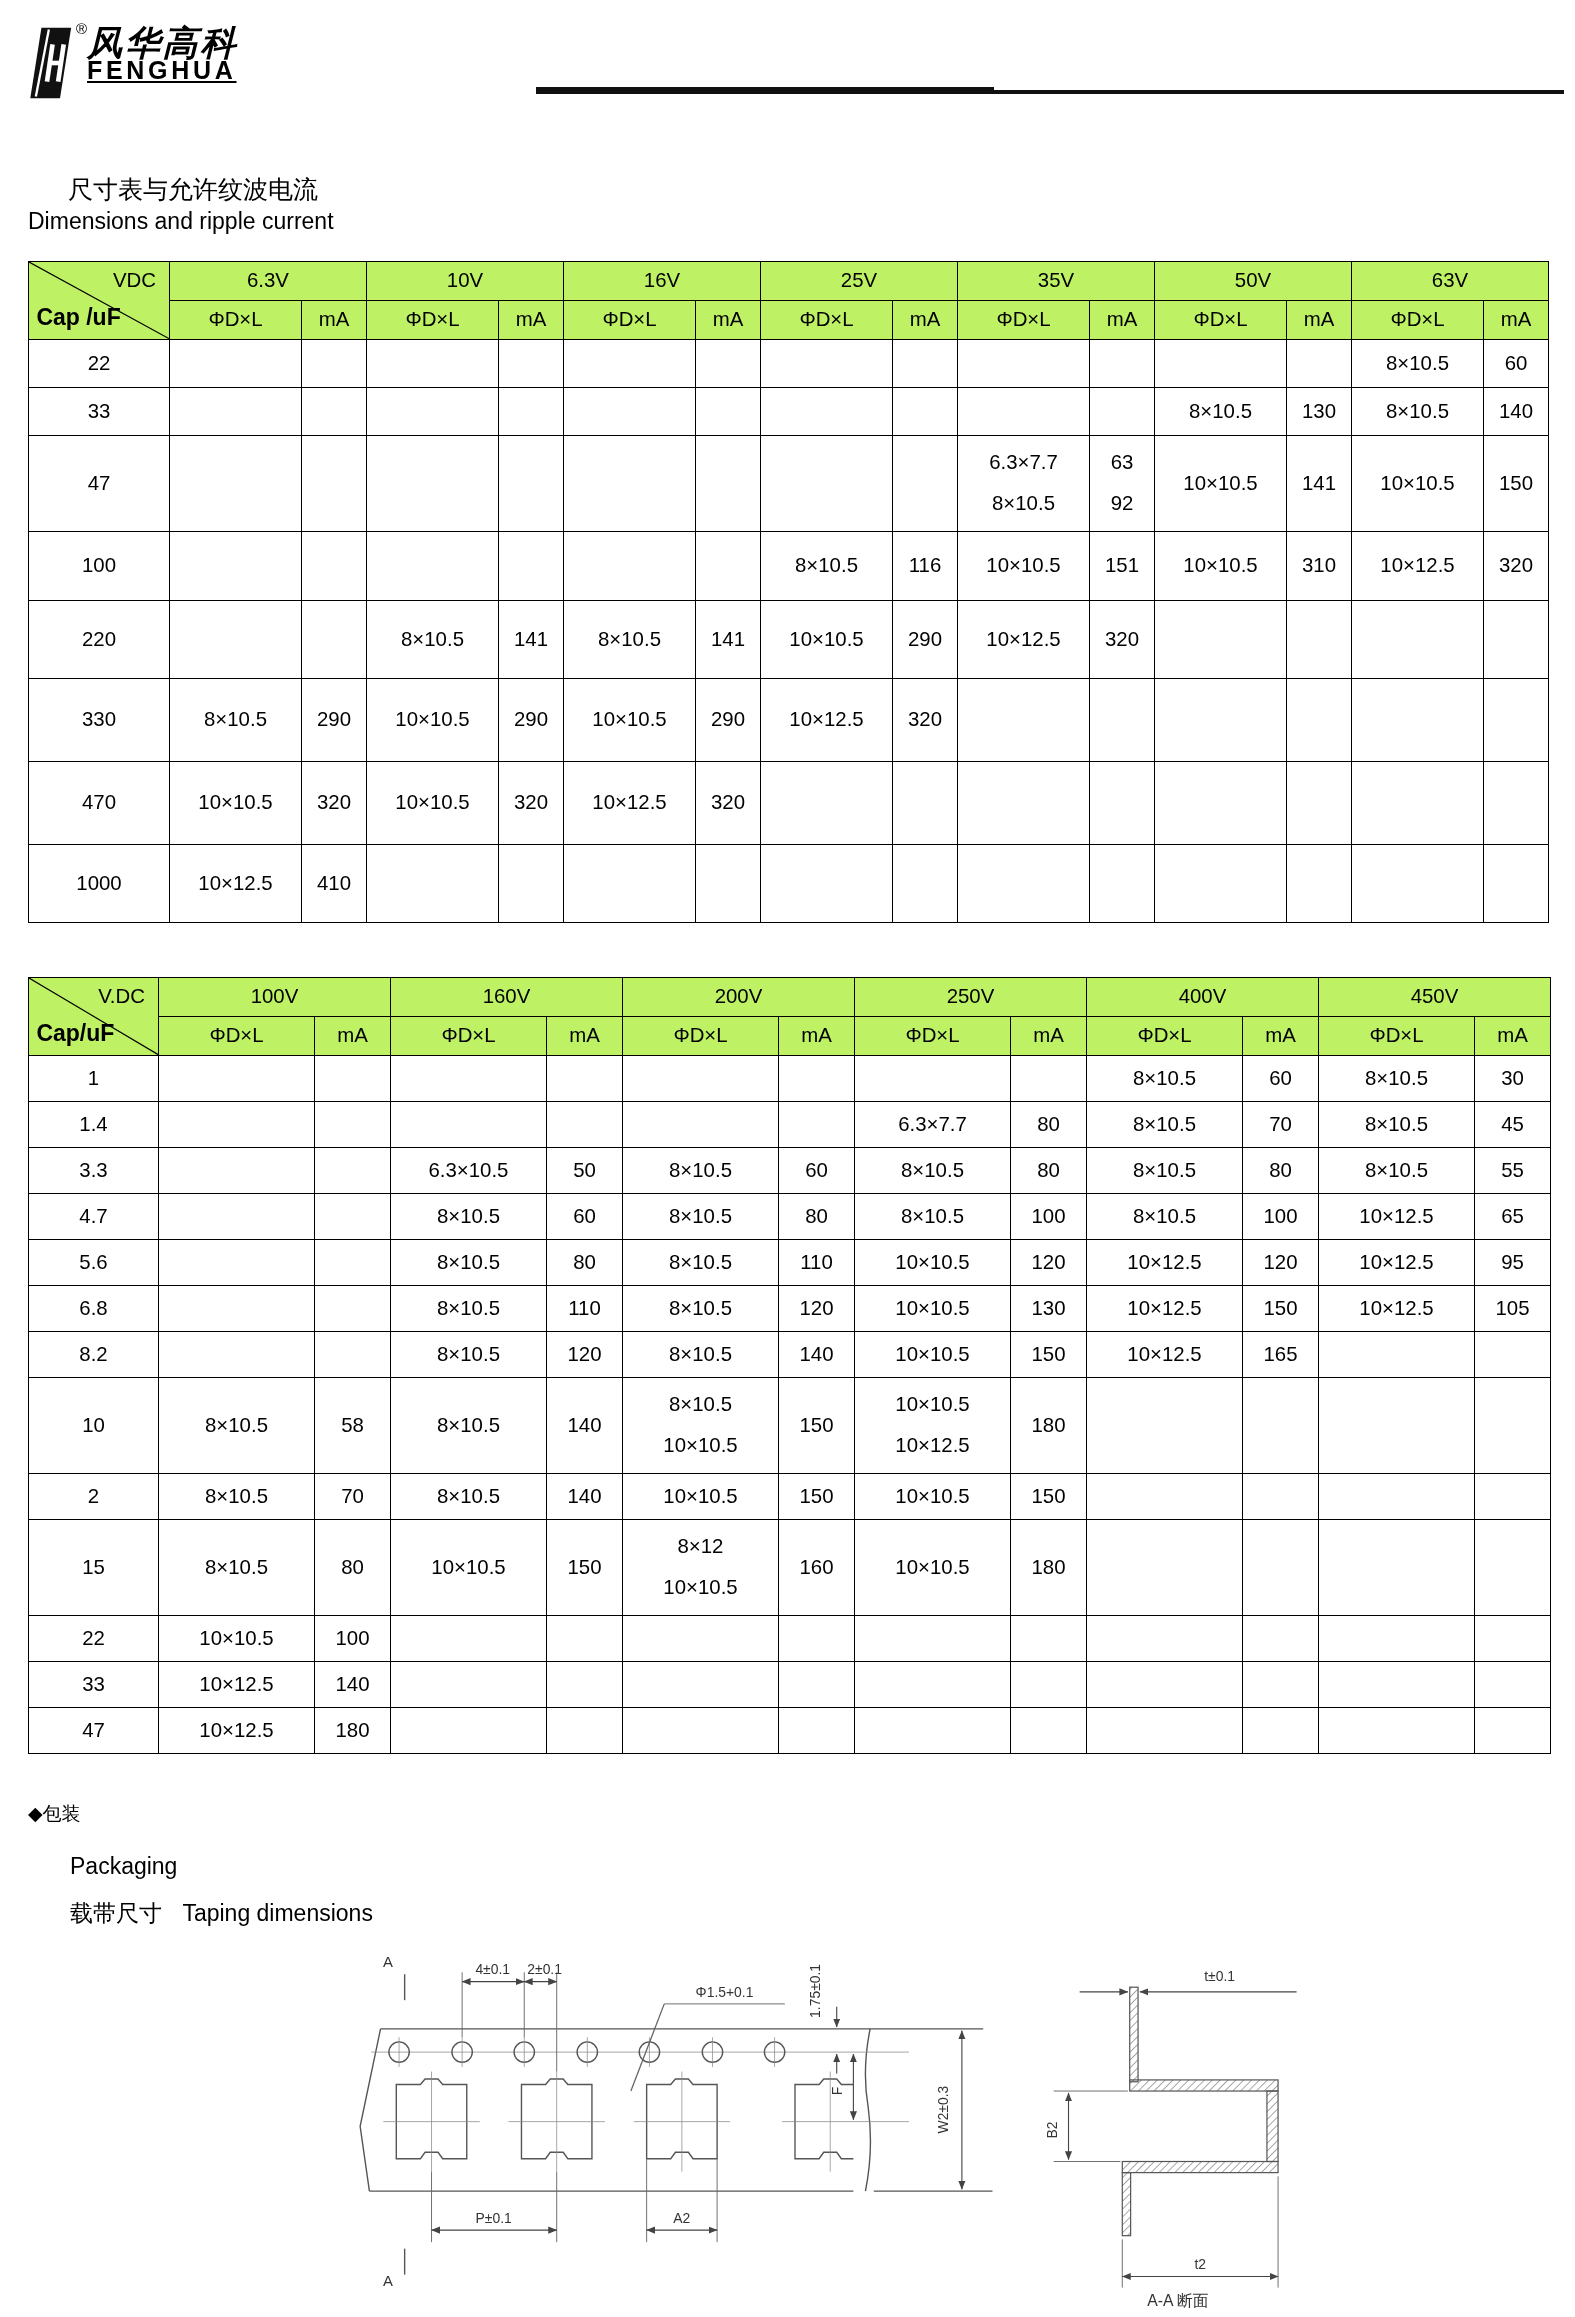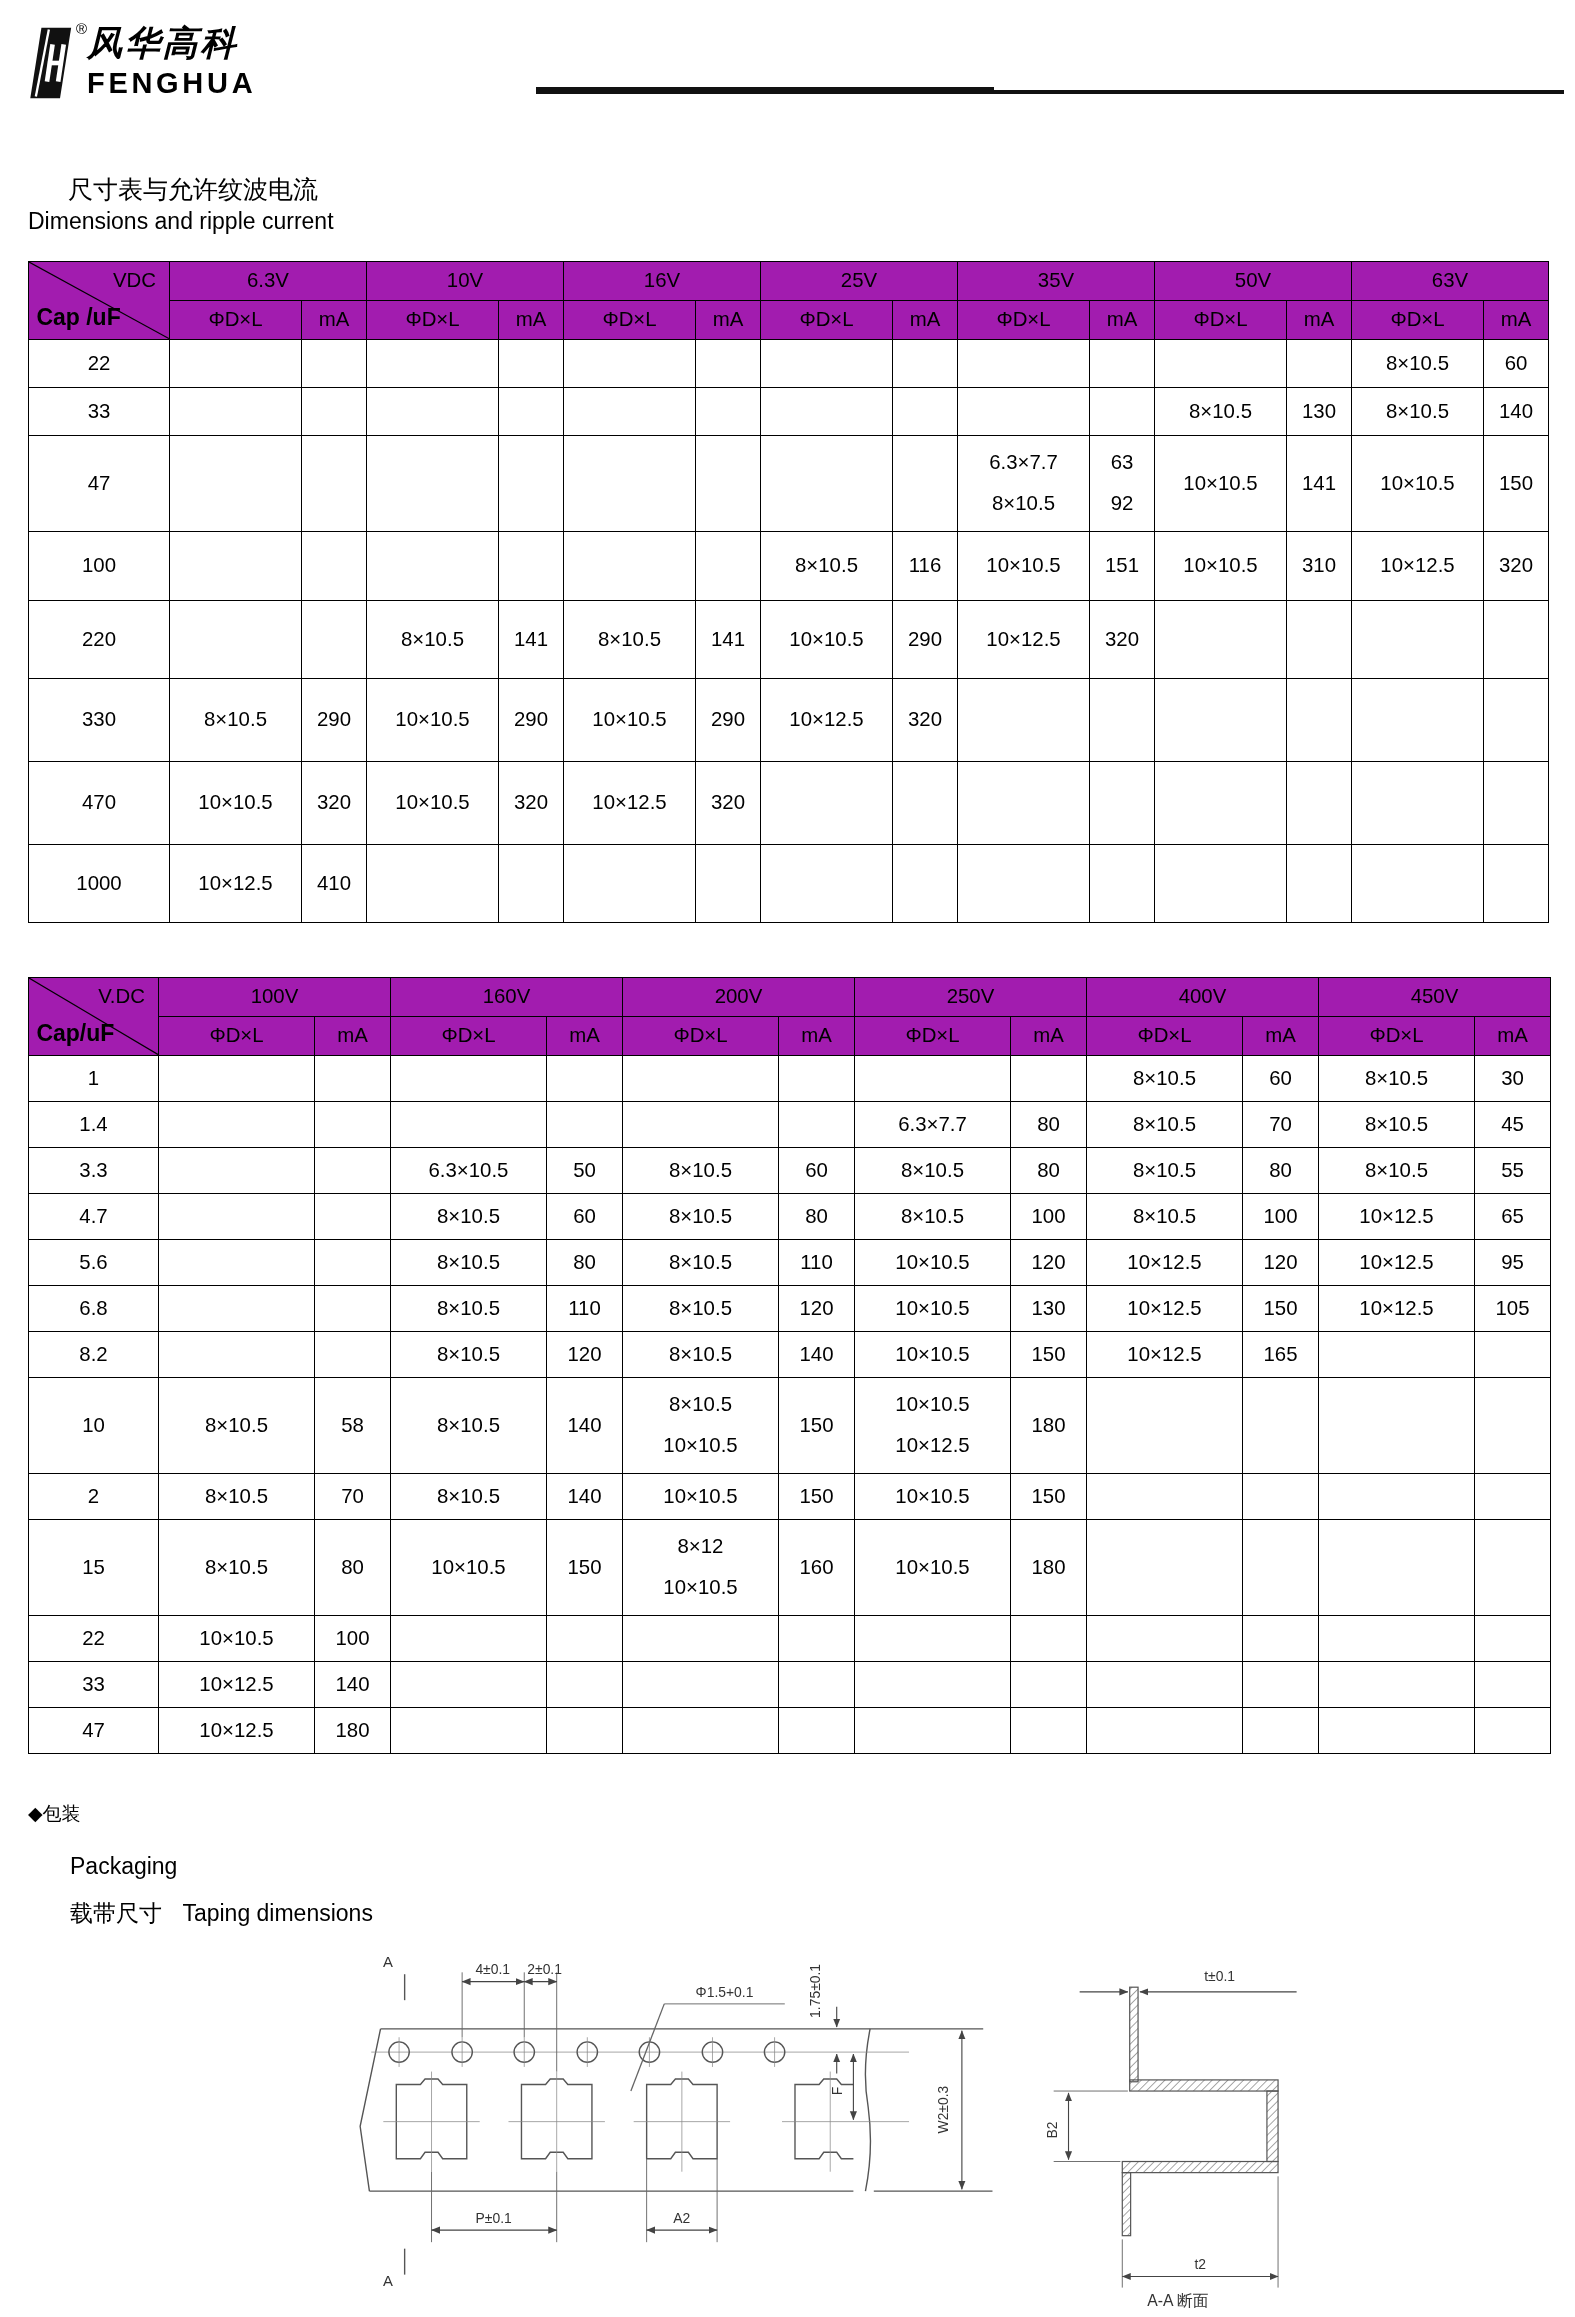--- a/index.html
+++ b/index.html
@@ -3,33 +3,33 @@
 <meta charset="utf-8">
 <title>Datasheet</title>
 <style>
   html,body{margin:0;padding:0;background:#fff;}
   .page{position:relative;width:1575px;height:2318px;background:#ffffff;overflow:hidden;
         font-family:"Liberation Sans","DejaVu Sans",sans-serif;color:#000;}
   
   .logo-svg{position:absolute;left:18.6px;top:24px;}
   .reg{position:absolute;left:76px;top:20.4px;font-size:15px;}
   .brand-cn{position:absolute;left:87px;top:20.4px;font-size:35px;font-weight:bold;letter-spacing:2.8px;font-style:italic;}
-  .brand-en{position:absolute;left:87px;top:67px;font-size:29px;font-weight:bold;letter-spacing:3.7px;}
+  .brand-en{position:absolute;left:87px;top:56px;font-size:25px;font-weight:bold;letter-spacing:3.7px;text-decoration:underline;}
   .page-title{position:absolute;right:35px;top:22px;font-size:32px;font-weight:bold;letter-spacing:0.9px;}
   .rule-a{position:absolute;left:536px;top:87px;width:458px;height:6.5px;background:#111;}
   .rule-b{position:absolute;left:761px;top:90px;width:803px;height:3.7px;background:#111;}
   
   .sec-cn{position:absolute;left:28px;top:173px;font-size:25px;margin-left:40px;}
   .sec-en{position:absolute;left:28px;top:208px;font-size:23px;}
   
   .tbl-wrap1{position:absolute;left:28px;top:261px;}
   .tbl-wrap2{position:absolute;left:28px;top:977px;}
   table{border-collapse:collapse;border:1.9px solid #000;table-layout:fixed;}
   th,td{border:1.9px solid #000;text-align:center;vertical-align:middle;font-size:20.4px;padding:1.9px;overflow:hidden;}
-  thead th{background:#a21caf;font-weight:normal;height:34px;}
+  thead th{background:#bef264;font-weight:normal;height:34px;}
   td{line-height:1.3;}
   td.two-line{white-space:pre-line;line-height:2.0;}
   th.corner{position:relative;padding:0;}
   svg.diag{position:absolute;left:0;top:0;width:100%;height:100%;}
   svg.diag line{stroke:#000;stroke-width:1.2;}
   .c-top{position:absolute;top:7.4px;right:13px;font-size:20.4px;}
   .c-bot{position:absolute;bottom:7.4px;left:7.4px;font-size:23px;font-weight:bold;}
   .t1 tbody tr{height:48px;}
   .t1 tbody tr:nth-child(3){height:96px;}
   .t1 tbody tr:nth-child(4){height:69px;}

